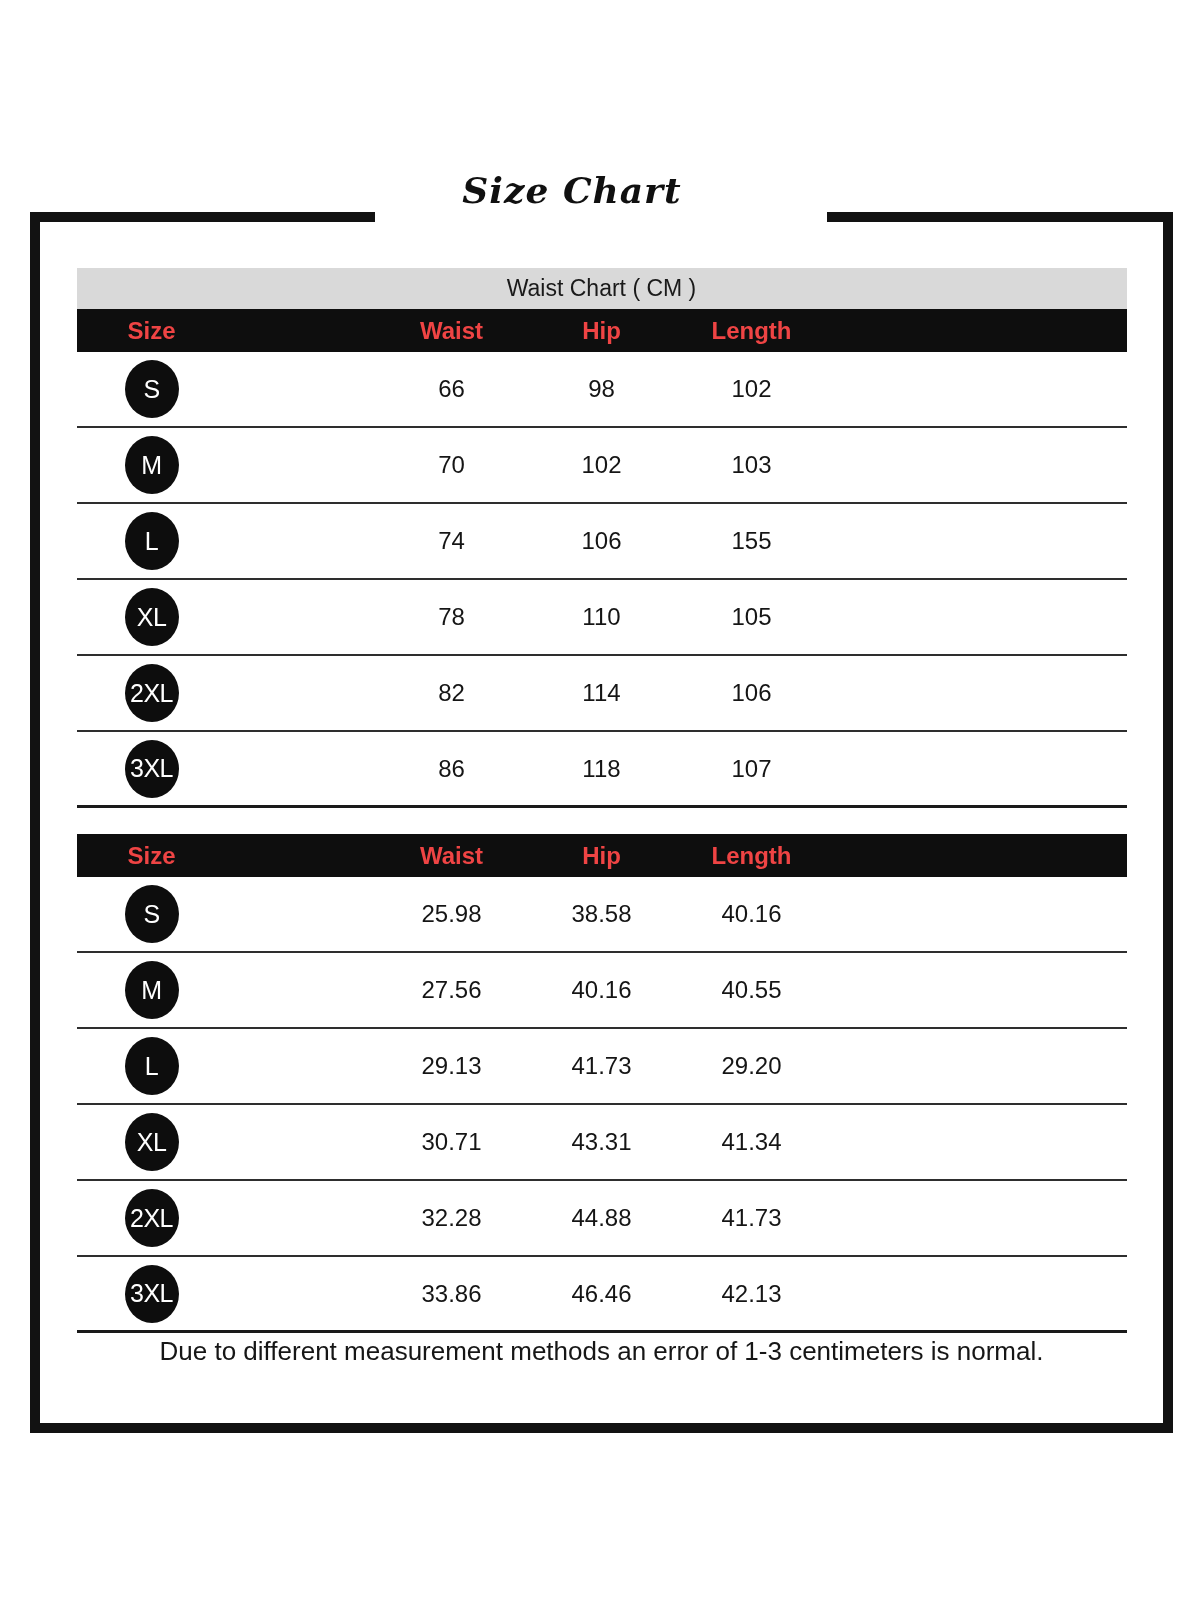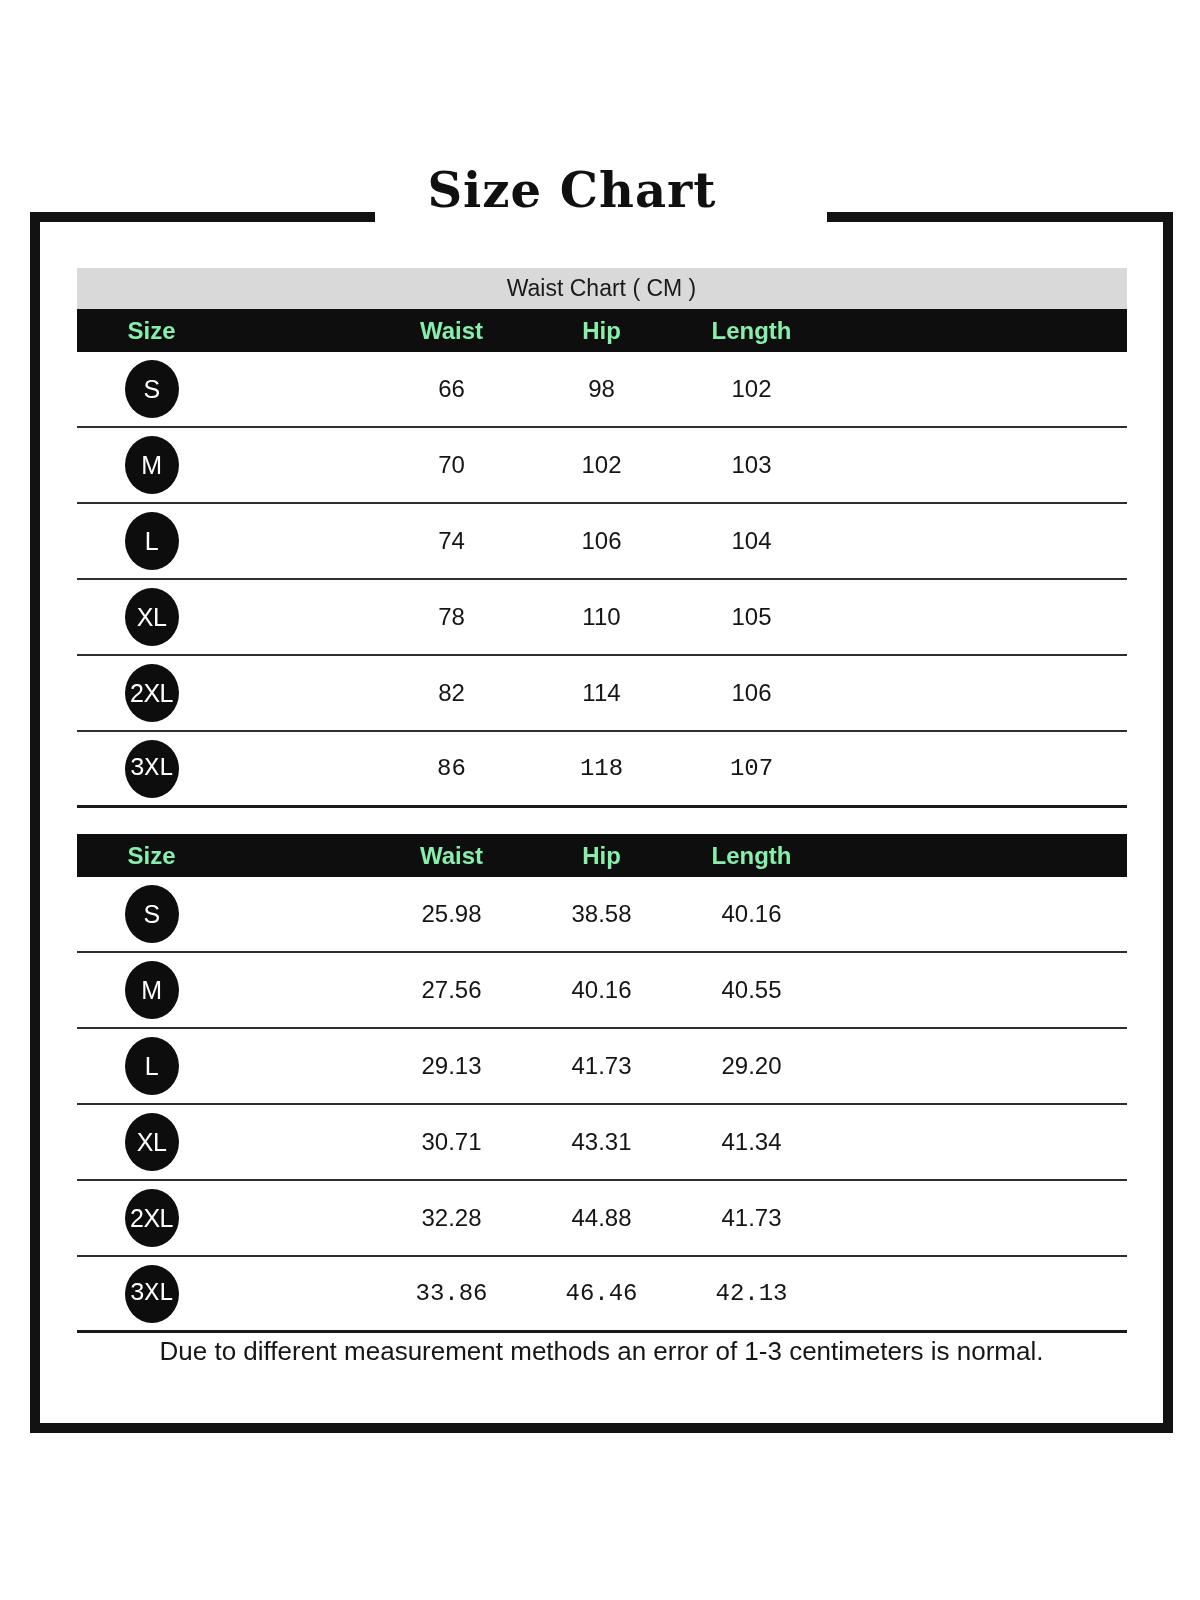--- a/index.html
+++ b/index.html
@@ -6,23 +6,23 @@
   body {
     width: 1200px; height: 1600px; position: relative;
     font-family: "Liberation Sans", sans-serif;
     color: #151515;
     -webkit-font-smoothing: antialiased;
   }
   .page-title {
     position: absolute; top: 160px; left: 0; width: 1144px;
     text-align: center;
     font-family: "DejaVu Serif", serif;
-    font-weight: 700; font-size: 48px; line-height: 60px;
+    font-weight: 700; font-size: 36px; line-height: 60px;
     letter-spacing: 1px; color: #101010;
-    z-index: 3; margin: 0;
+    z-index: 3; margin: 0; font-style: italic;
   }
   .top-bar { position: absolute; top: 212px; height: 10px; background: #121212; z-index: 2; }
   .top-bar.left  { left: 30px;  width: 345px; }
   .top-bar.right { left: 827px; width: 346px; }
   .frame {
     position: absolute; left: 30px; top: 212px;
     width: 1143px; height: 1221px; box-sizing: border-box;
     border: 10px solid #121212; border-top: none;
     padding-top: 10px; z-index: 1;
   }
@@ -30,29 +30,29 @@
   .caption {
     height: 41px; background: #d9d9d9;
     display: flex; align-items: center; justify-content: center;
     font-size: 23px; color: #1a1a1a;
   }
   .grid {
     display: grid; grid-template-columns: repeat(7, 1fr);
     align-items: center; text-align: center;
   }
   .head-row {
-    height: 43px; background: #0e0e0e; color: #86efac;
+    height: 43px; background: #0e0e0e; color: #ef4444;
     font-weight: 700; font-size: 24px;
   }
   .body-row {
     height: 76px; box-sizing: border-box;
     border-bottom: 2px solid #2e2e2e;
     font-size: 24px;
   }
-  .rows .body-row:last-of-type { border-bottom: 3px solid #1a1a1a; font-family: Liberation Mono, monospace; }
+  .rows .body-row:last-of-type { border-bottom: 3px solid #1a1a1a; }
   .c1 { grid-column: 1; } .c3 { grid-column: 3; }
   .c4 { grid-column: 4; } .c5 { grid-column: 5; }
   .badge {
     width: 54px; height: 58px; margin: 0 auto;
     background: #0d0d0d; color: #ffffff; border-radius: 50%;
     display: flex; align-items: center; justify-content: center;
     font-size: 25px; letter-spacing: -0.5px;
   }
   .table-gap { height: 26px; }
   .footer-note {
@@ -97,21 +97,21 @@
             <span class="c4">102</span>
             <span class="c5">103</span>
           </div>
 
           <div class="grid body-row">
             <span class="c1">
               <span class="badge">L</span>
             </span>
             <span class="c3">74</span>
             <span class="c4">106</span>
-            <span class="c5">104</span>
+            <span class="c5">155</span>
           </div>
 
           <div class="grid body-row">
             <span class="c1">
               <span class="badge">XL</span>
             </span>
             <span class="c3">78</span>
             <span class="c4">110</span>
             <span class="c5">105</span>
           </div>

